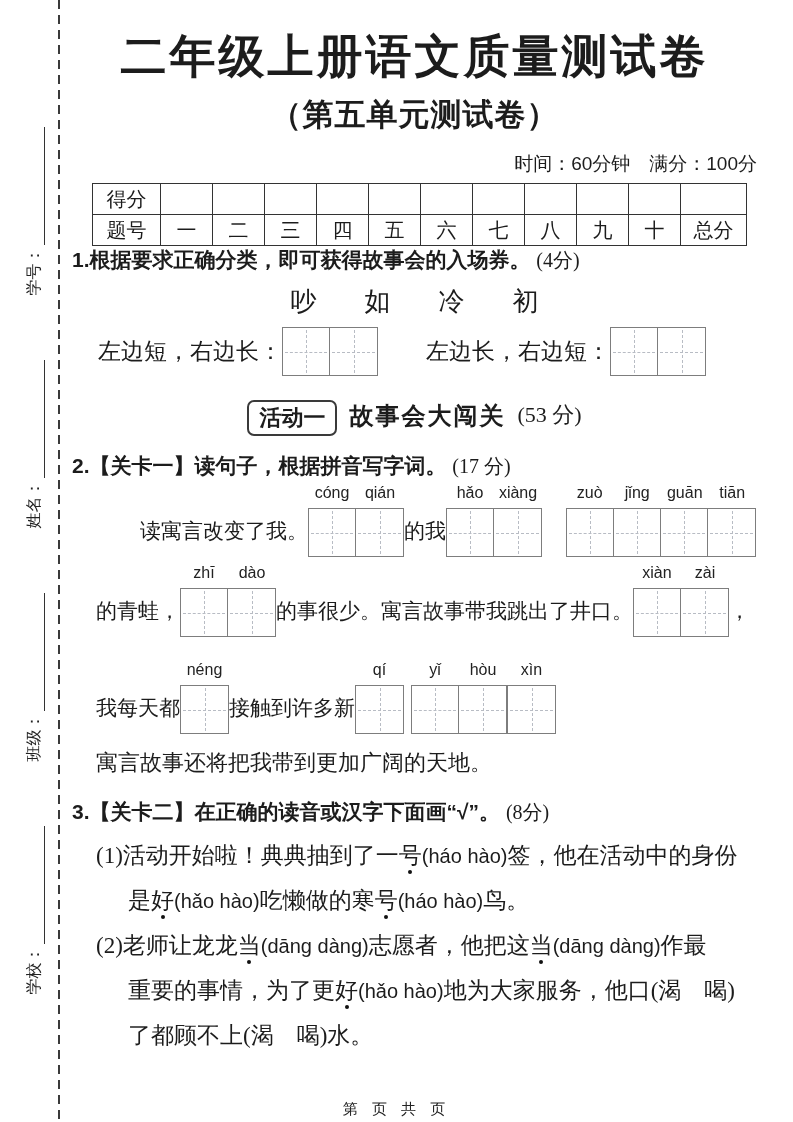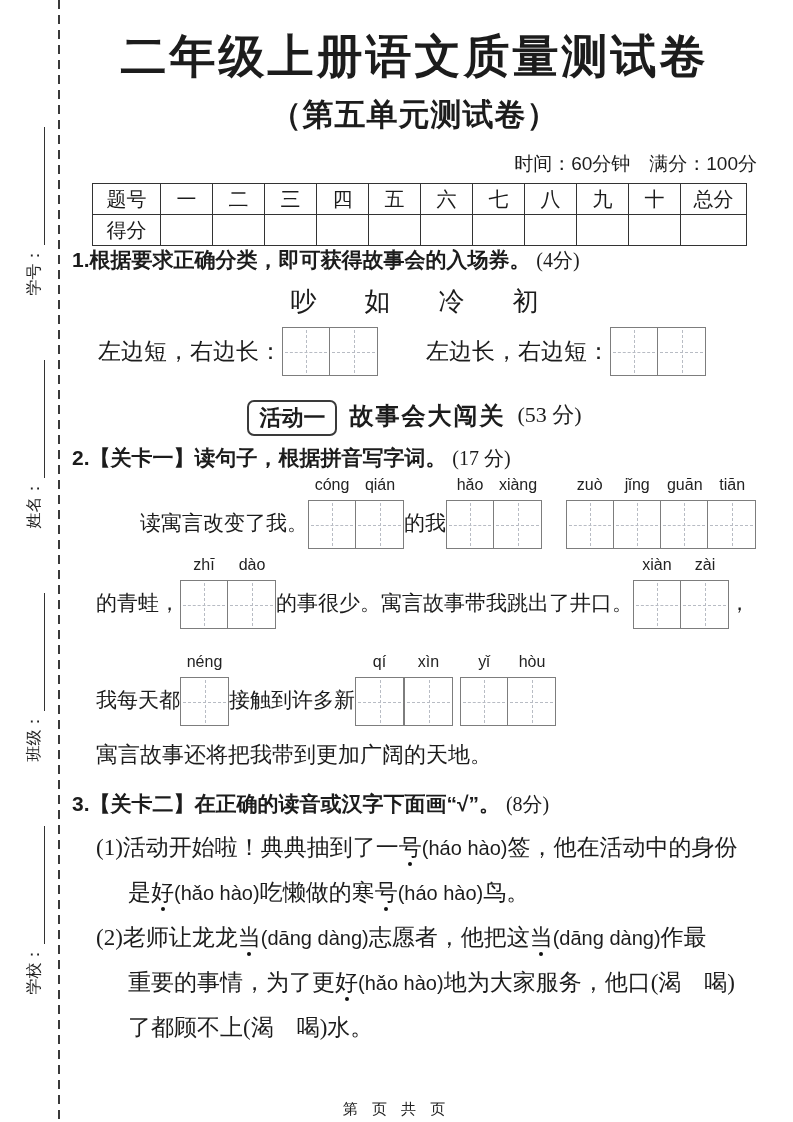--- a/index.html
+++ b/index.html
@@ -49,21 +49,21 @@
   .cell { width:47px; height:47px; border-right:1.5px solid #7d7d7d; position:relative; }
   .cell:last-child { border-right:none; }
   .cell::before { content:""; position:absolute; left:50%; top:2px; bottom:2px; border-left:1px dashed #b8bcc4; }
   .cell::after  { content:""; position:absolute; top:50%; left:2px; right:2px; border-top:1px dashed #b8bcc4; }
 
   .banner { margin-top:24px; display:flex; justify-content:center; align-items:flex-start; gap:12px; }
   .badge { border:2px solid #3a3a3a; border-radius:7px; padding:1px 10px; font-size:22px; font-weight:700; }
   .banner-title { font-size:24px; font-weight:700; letter-spacing:2px; }
   .banner-score { font-size:22px; }
 
-  .q2-stem { margin-top:8px; }
+  .q2-stem { margin-top:16px; }
   .q2-block { margin-left:24px; }
   .wrow { display:flex; align-items:flex-end; white-space:nowrap; }
   .wtext { font-size:21px; margin-bottom:12px; }
   .pbox { display:inline-flex; flex-direction:column; }
   .py { display:flex; height:24px; font-size:16px; color:#222; }
   .py span { flex:1; text-align:center; white-space:nowrap; }
   .row1 { margin-top:4px; padding-left:44px; }
   .row2 { margin-top:7px; }
   .row3 { margin-top:24px; }
   .gap12 { margin-left:24px; }
@@ -120,47 +120,47 @@
         <col style="width:52px">
         <col style="width:52px">
         <col style="width:52px">
       <col style="width:52px">
         <col style="width:52px">
         <col style="width:52px">
         <col style="width:66px">
     </colgroup>
     <tbody>
         <tr>
+      <td class="kai">得分</td>
+      <td></td>
+      <td></td>
+      <td></td>
+      <td></td>
+      <td></td>
+      <td></td>
+      <td></td>
+      <td></td>
+      <td></td>
+      <td></td>
+      <td></td>
+    </tr>
+    <tr>
       <td class="kai">题号</td>
       <td class="kai">一</td>
       <td class="kai">二</td>
       <td class="kai">三</td>
       <td class="kai">四</td>
       <td class="kai">五</td>
       <td class="kai">六</td>
       <td class="kai">七</td>
       <td class="kai">八</td>
       <td class="kai">九</td>
       <td class="kai">十</td>
       <td class="kai">总分</td>
     </tr>
-    <tr>
-      <td class="kai">得分</td>
-      <td></td>
-      <td></td>
-      <td></td>
-      <td></td>
-      <td></td>
-      <td></td>
-      <td></td>
-      <td></td>
-      <td></td>
-      <td></td>
-      <td></td>
-    </tr>
   </tbody>
     </table>
 
   <div class="stem q1-stem">
     <span>1.根据要求正确分类，即可获得故事会的入场券。</span>
     <span class="score-pt">(4分)</span>
   </div>
   <div class="chars-row kai">
     <span>吵</span>
     <span>如</span>
@@ -270,35 +270,35 @@
       </span>
       <span class="wtext kai">接触到许多新</span>
       <span class="pbox">
         <span class="py">
             <span>qí</span>
           </span>
         <span class="cells">
             <span class="cell"></span>
           </span>
       </span>
-      <span class="pbox">
-        <span class="py">
-            <span>xìn</span>
-          </span>
-        <span class="cells">
-            <span class="cell"></span>
-          </span>
-      </span>
       <span class="pbox gap7">
         <span class="py">
             <span>yǐ</span>
             <span>hòu</span>
           </span>
         <span class="cells">
             <span class="cell"></span>
+            <span class="cell"></span>
+          </span>
+      </span>
+      <span class="pbox">
+        <span class="py">
+            <span>xìn</span>
+          </span>
+        <span class="cells">
             <span class="cell"></span>
           </span>
       </span>
     </div>
 
     <div class="line4 kai">寓言故事还将把我带到更加广阔的天地。</div>
   </div>
 
   <div class="stem q3-stem">
     <span>3.【关卡二】在正确的读音或汉字下面画“√”。</span>

